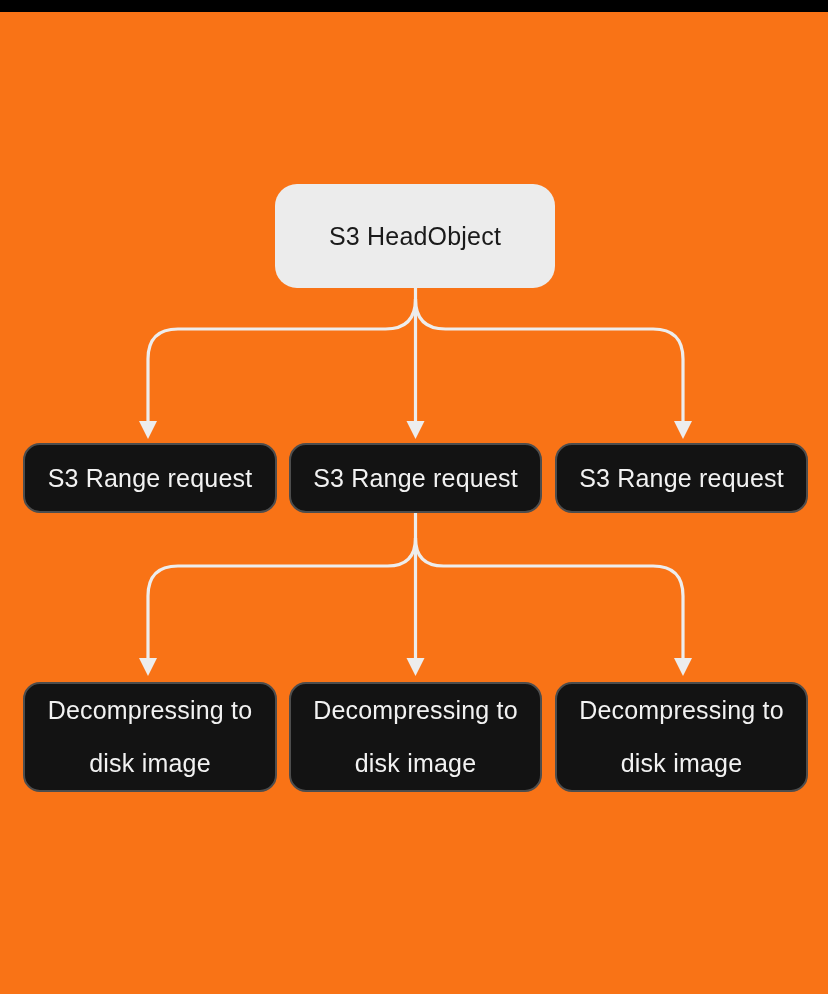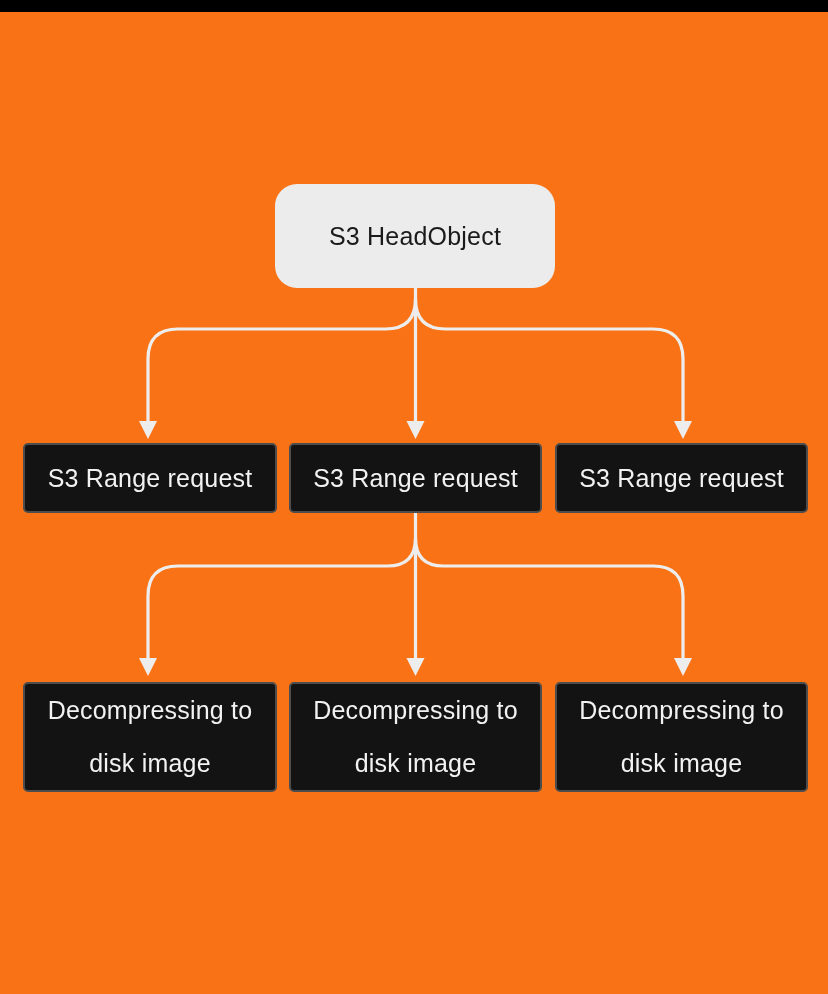--- a/index.html
+++ b/index.html
@@ -50,21 +50,21 @@
     height: 104px;
     background: #ececec;
     border-radius: 22px;
     color: #1a1a1a;
     font-size: 25px;
     letter-spacing: 0.2px;
   }
   .node-dark {
     background: #131313;
     border: 2px solid #4d4d4d;
-    border-radius: 5px;
+    border-radius: 17px;
     color: #f2f2f2;
     font-size: 25px;
     letter-spacing: 0.2px;
     text-align: center;
   }
   .row2 { top: 431px; height: 70px; }
   .row3 { top: 670px; height: 110px; line-height: 53px; padding: 0 18px; }
   .col1 { left: 23px;  width: 254px; }
   .col2 { left: 289px; width: 253px; }
   .col3 { left: 555px; width: 253px; }

